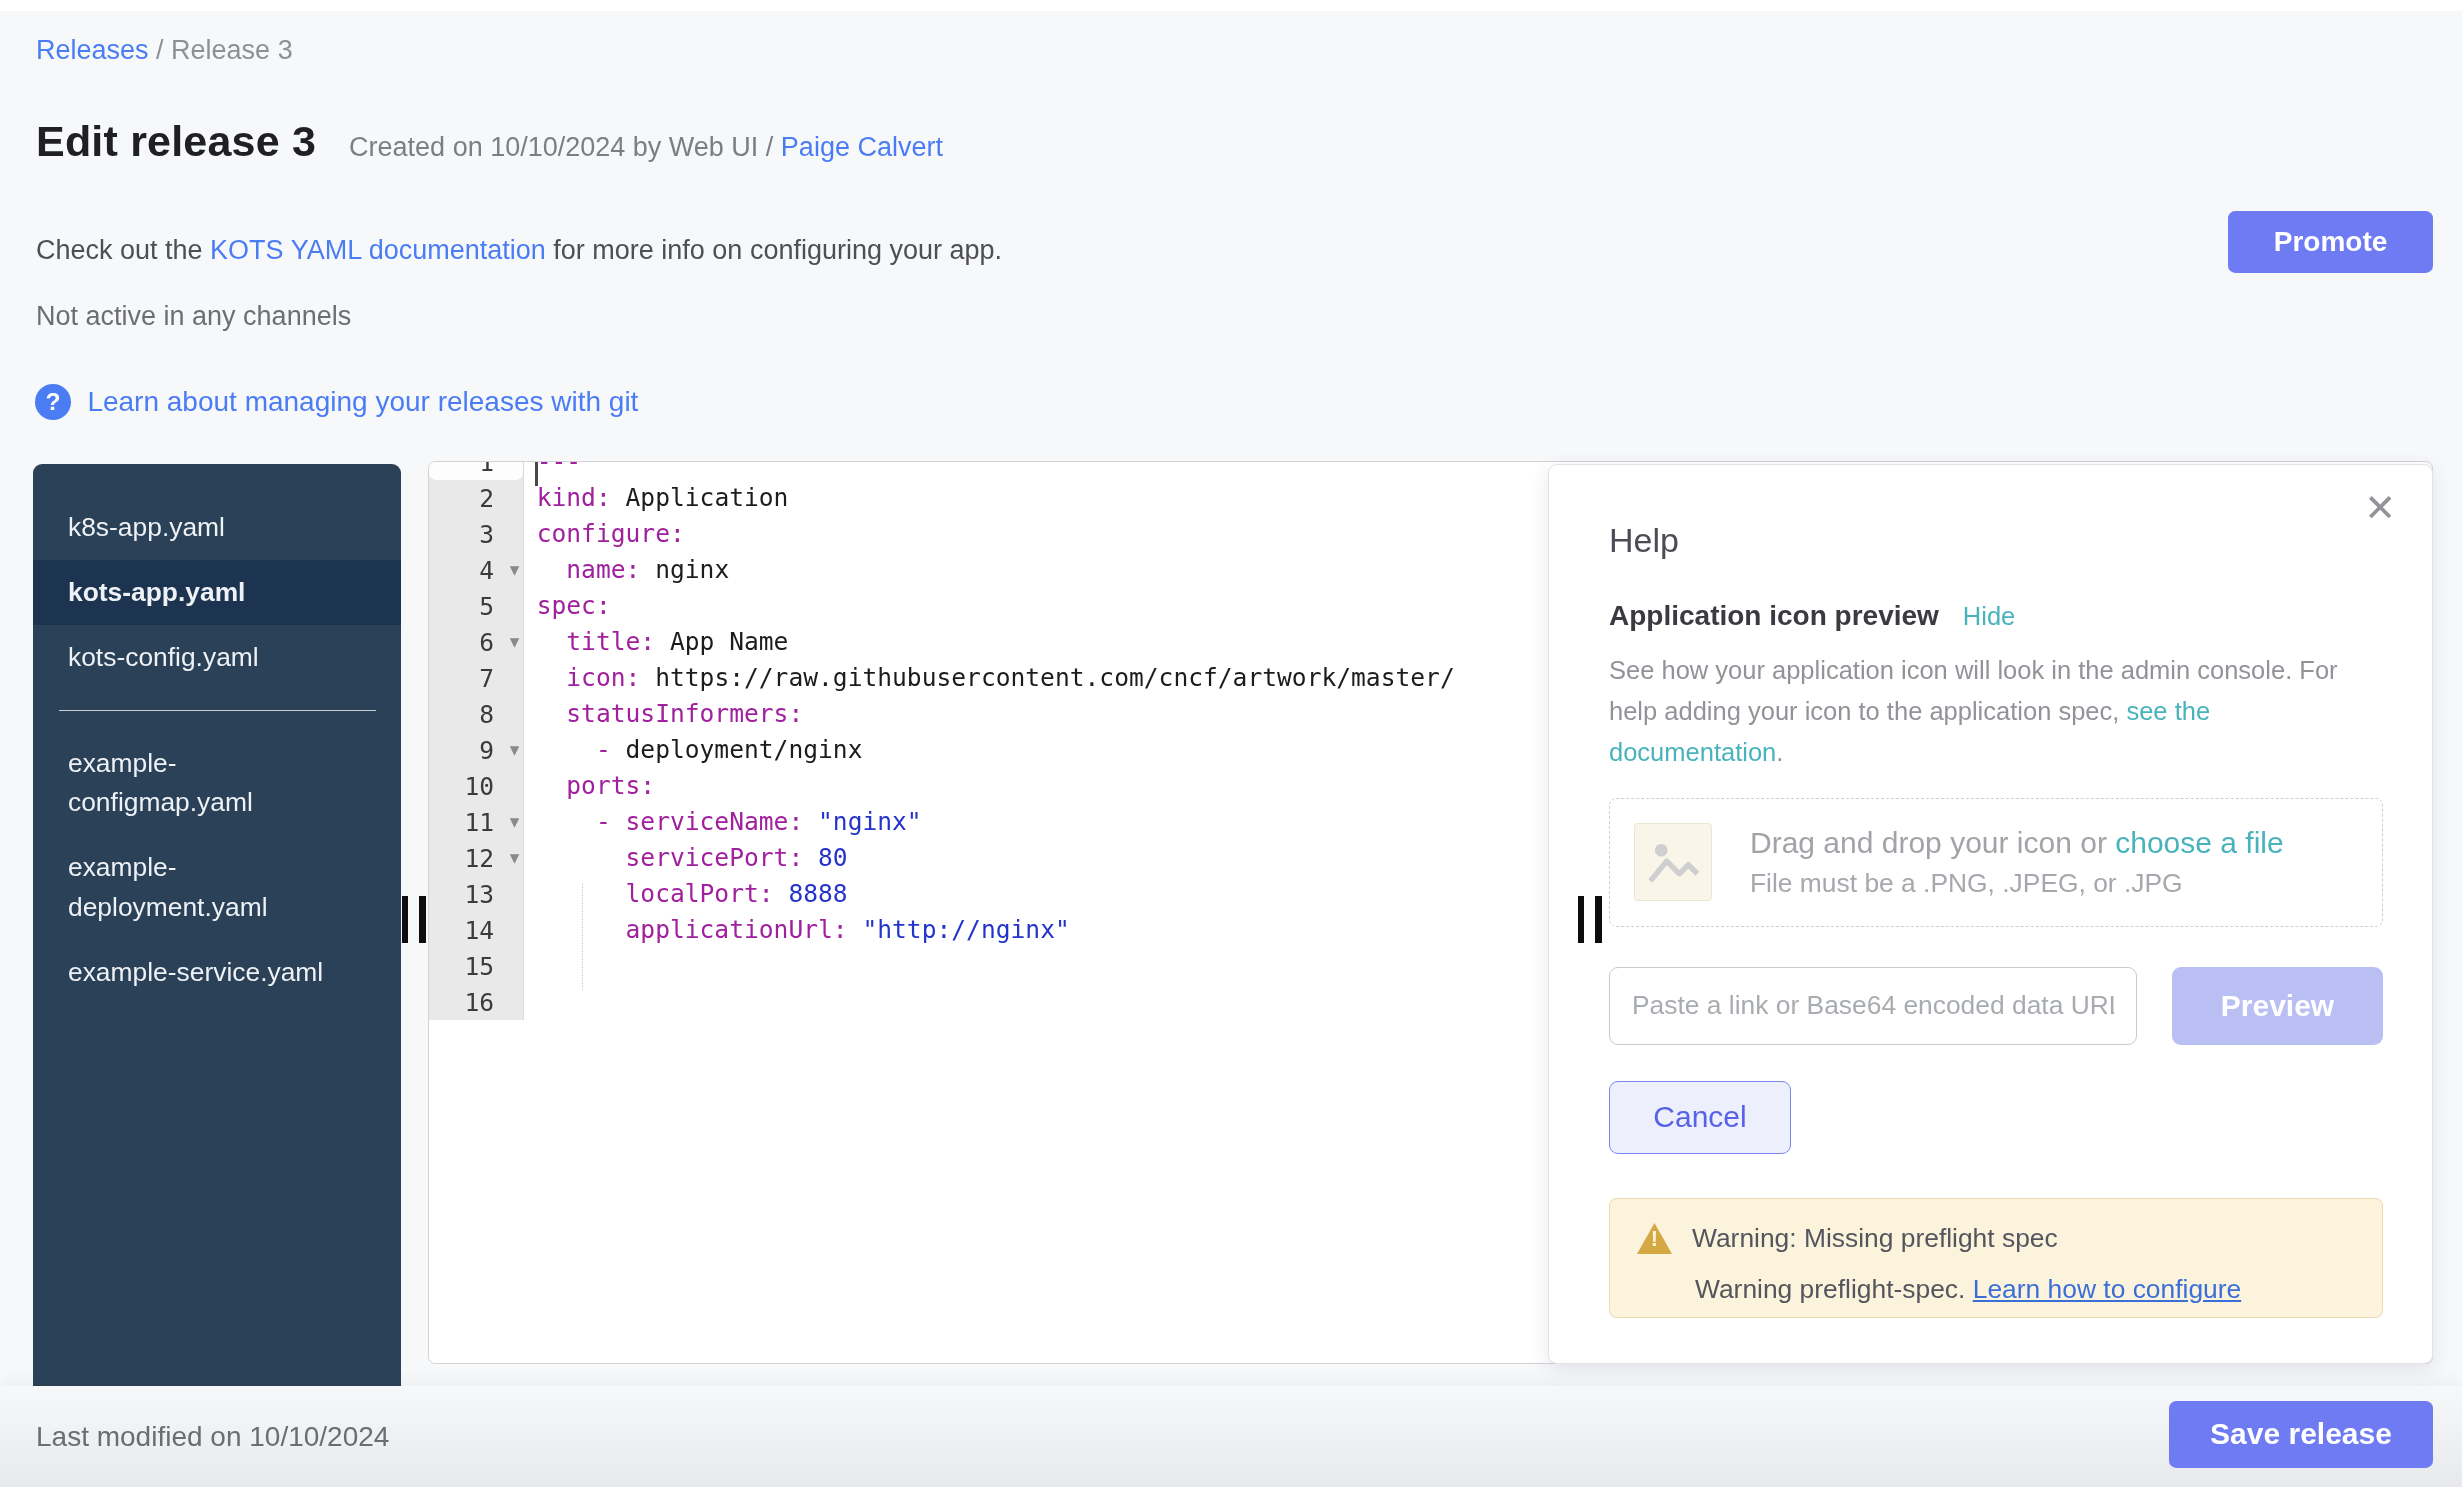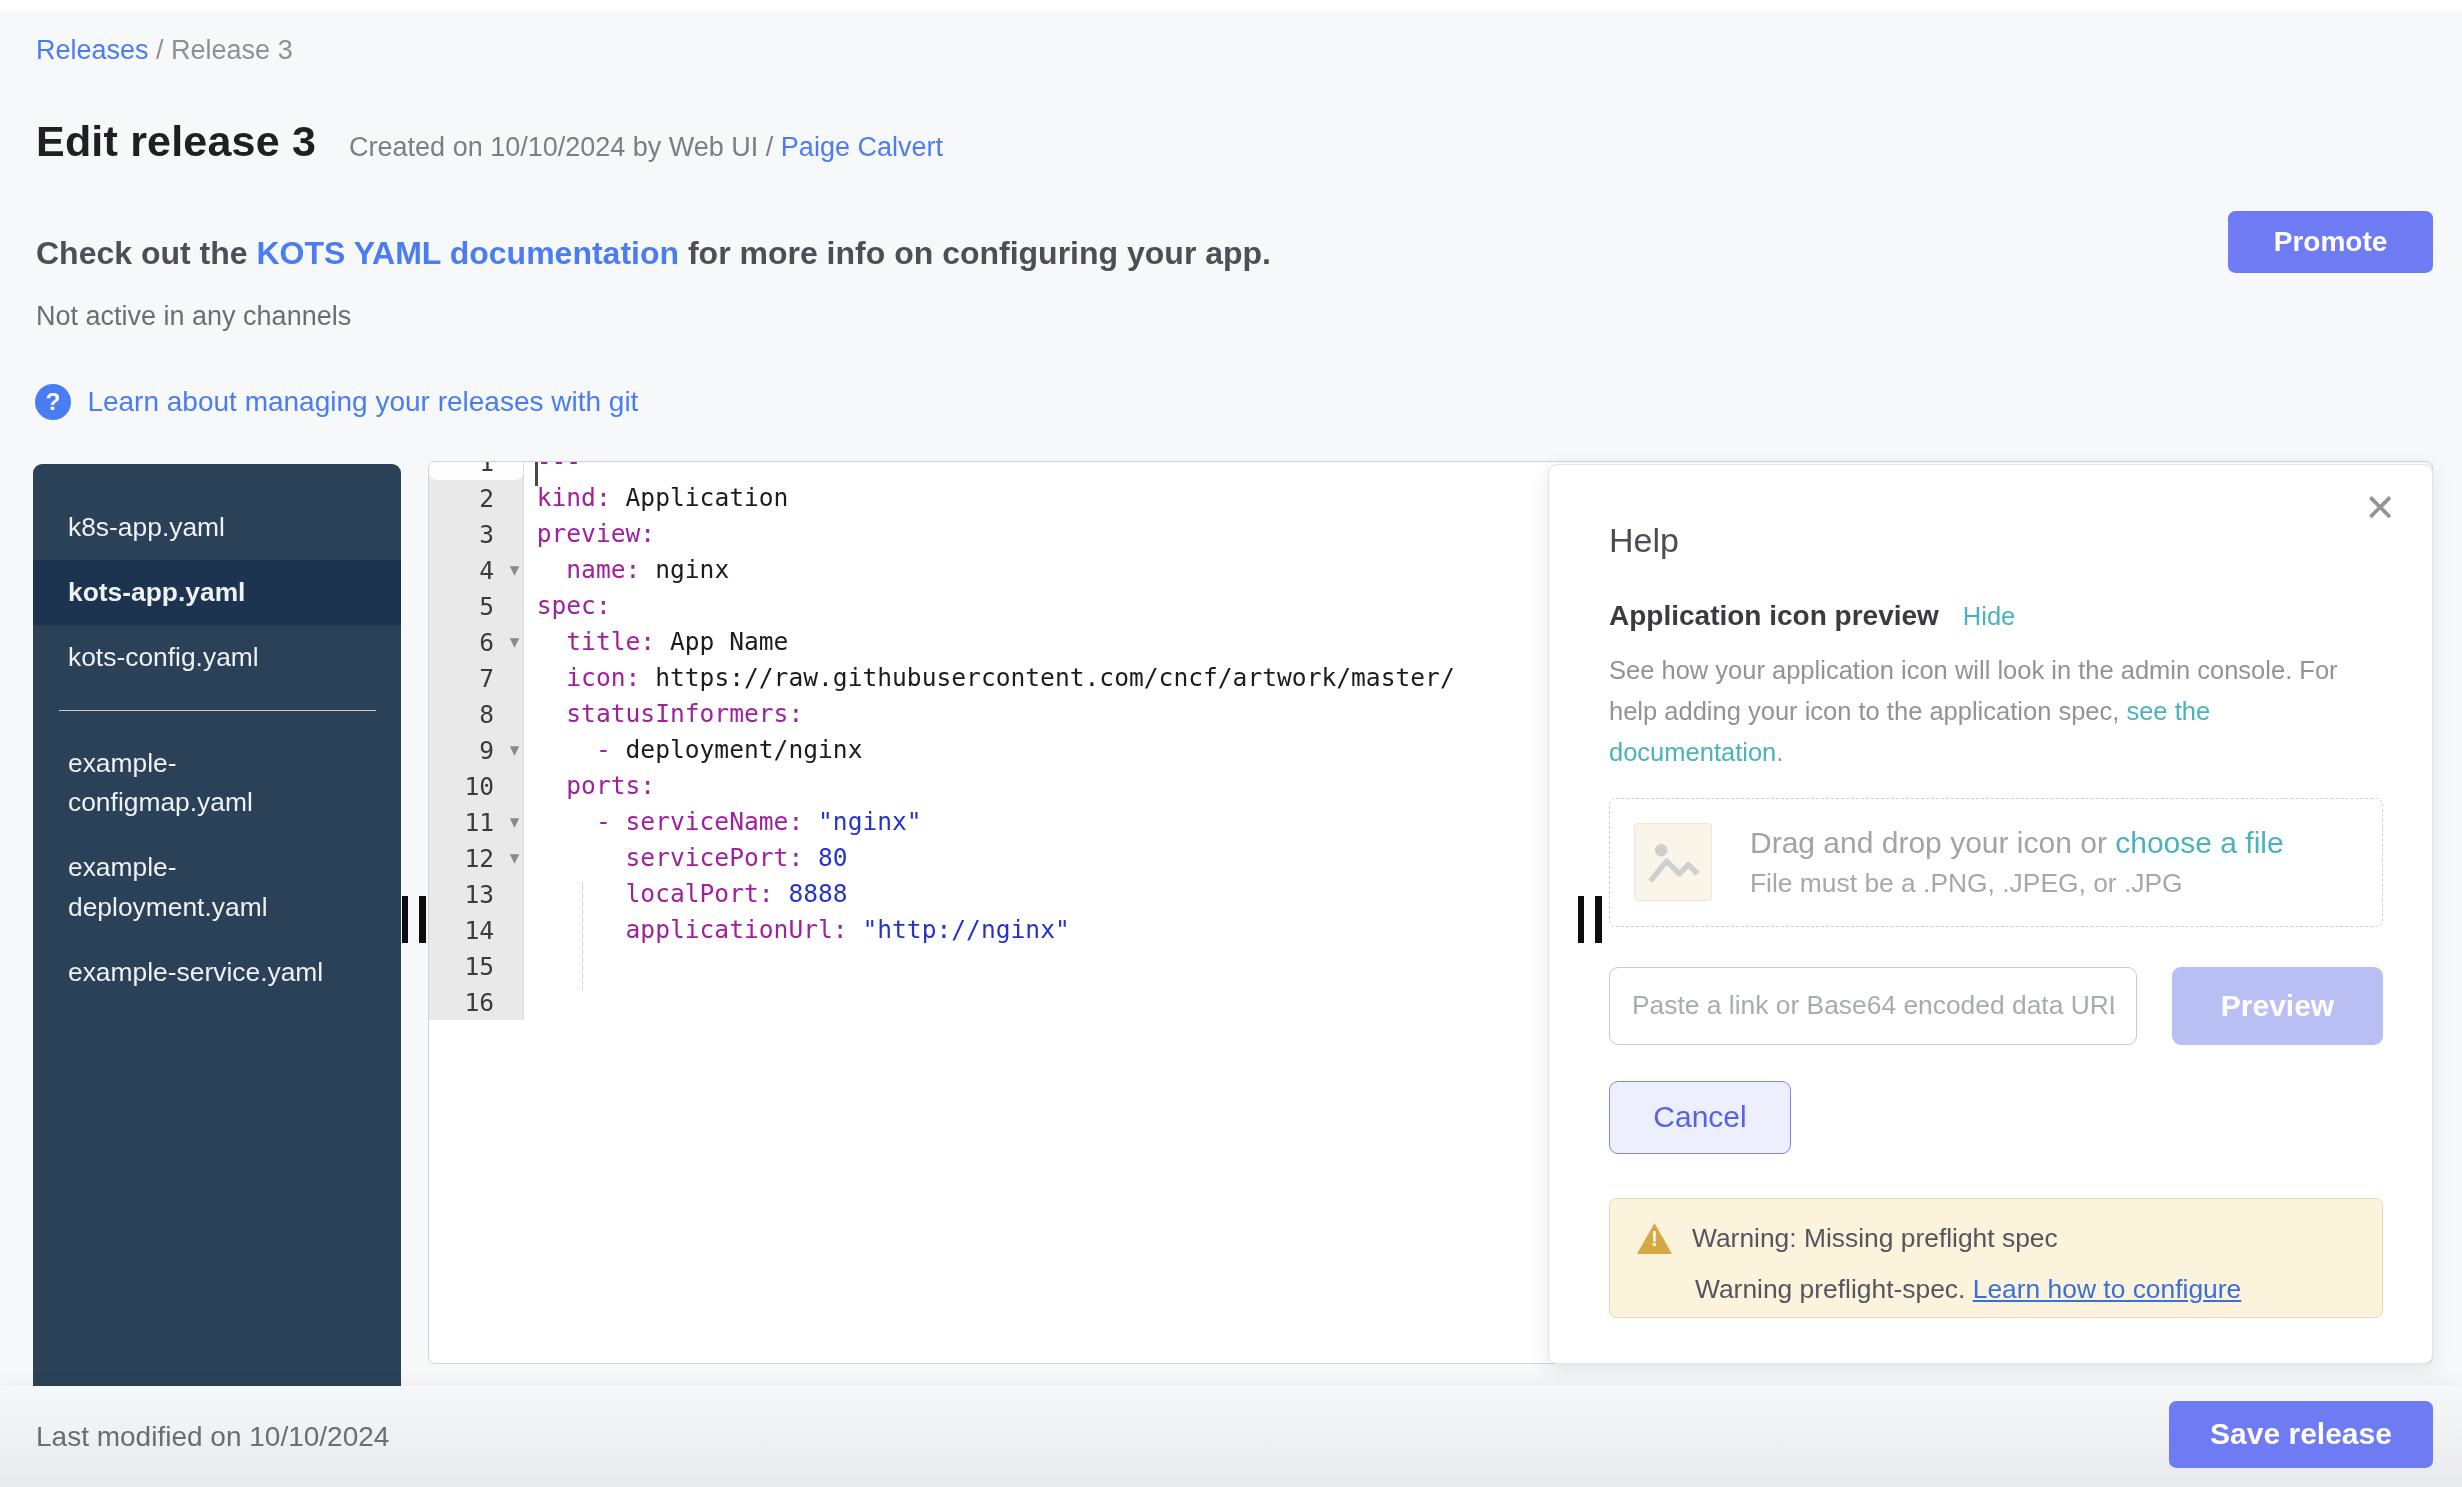--- a/index.html
+++ b/index.html
@@ -11,21 +11,21 @@
   #app { position:relative; width:2462px; height:1488px; background:#f7f8fa; }
   #app::before { content:""; position:absolute; top:0; left:0; right:0; height:11px; background:#ffffff; }
 
   
   .breadcrumb { position:absolute; left:36px; top:35px; font-size:27px; color:#8f8f97; }
   .breadcrumb .crumb-link { color:#4a7cf3; cursor:pointer; }
   .title-row { position:absolute; left:36px; top:117px; display:flex; align-items:baseline; gap:33px; }
   .page-title { font-size:43px; font-weight:700; color:#202024; letter-spacing:0.2px; }
   .created-meta { font-size:27px; color:#7d7d85; }
   .created-meta .author-link { color:#4a7cf3; cursor:pointer;margin-top:32px; }
-  .intro-line { position:absolute; left:36px; top:235px; font-size:32px; color:#4e4e55;font-weight:bold; }
+  .intro-line { position:absolute; left:36px; top:235px; font-size:27px; color:#4e4e55; }
   .intro-line .doc-link { color:#4a7cf3; cursor:pointer; }
   .channel-status { position:absolute; left:36px; top:301px; font-size:27px; color:#6d6d75; }
   .git-row { position:absolute; left:35px; top:384px; display:flex; align-items:center; gap:16.4px; cursor:pointer; }
   .q-icon { width:36px; height:36px; border-radius:50%; background:#4a7cf3; color:#fff;
             font-size:24.6px; font-weight:700; display:flex; align-items:center; justify-content:center; }
   .git-link { font-size:28px; color:#4a7cf3; }
   .btn { border:none; border-radius:7.3px; background:#6e7bf2; color:#fff; font-weight:700;
          font-family:inherit; cursor:pointer; display:flex; align-items:center; justify-content:center; }
   .promote-btn { position:absolute; right:29px; top:211px; width:205px; height:62px; font-size:28px; }
 
@@ -221,21 +221,21 @@
         <div class="gutter-cell">
             <span>15</span>
           </div>
         <div class="gutter-cell">
             <span>16</span>
           </div>
       </div>
       <div class="code-col">
         <div class="code-line"><span class="tok-key">---</span></div>
         <div class="code-line"><span class="tok-key">kind:</span><span class="tok-plain"> Application</span></div>
-        <div class="code-line"><span class="tok-key">preview:</span></div>
+        <div class="code-line"><span class="tok-key">configure:</span></div>
         <div class="code-line"><span class="tok-key">  name:</span><span class="tok-plain"> nginx</span></div>
         <div class="code-line"><span class="tok-key">spec:</span></div>
         <div class="code-line"><span class="tok-key">  title:</span><span class="tok-plain"> App Name</span></div>
         <div class="code-line"><span class="tok-key">  icon:</span><span class="tok-plain"> https://raw.githubusercontent.com/cncf/artwork/master/</span></div>
         <div class="code-line"><span class="tok-key">  statusInformers:</span></div>
         <div class="code-line"><span class="tok-key">    - </span><span class="tok-plain">deployment/nginx</span></div>
         <div class="code-line"><span class="tok-key">  ports:</span></div>
         <div class="code-line"><span class="tok-key">    - serviceName:</span><span class="tok-value"> "nginx"</span></div>
         <div class="code-line"><span class="tok-key">      servicePort:</span><span class="tok-value"> 80</span></div>
         <div class="code-line"><span class="tok-key">      localPort:</span><span class="tok-value"> 8888</span></div>

